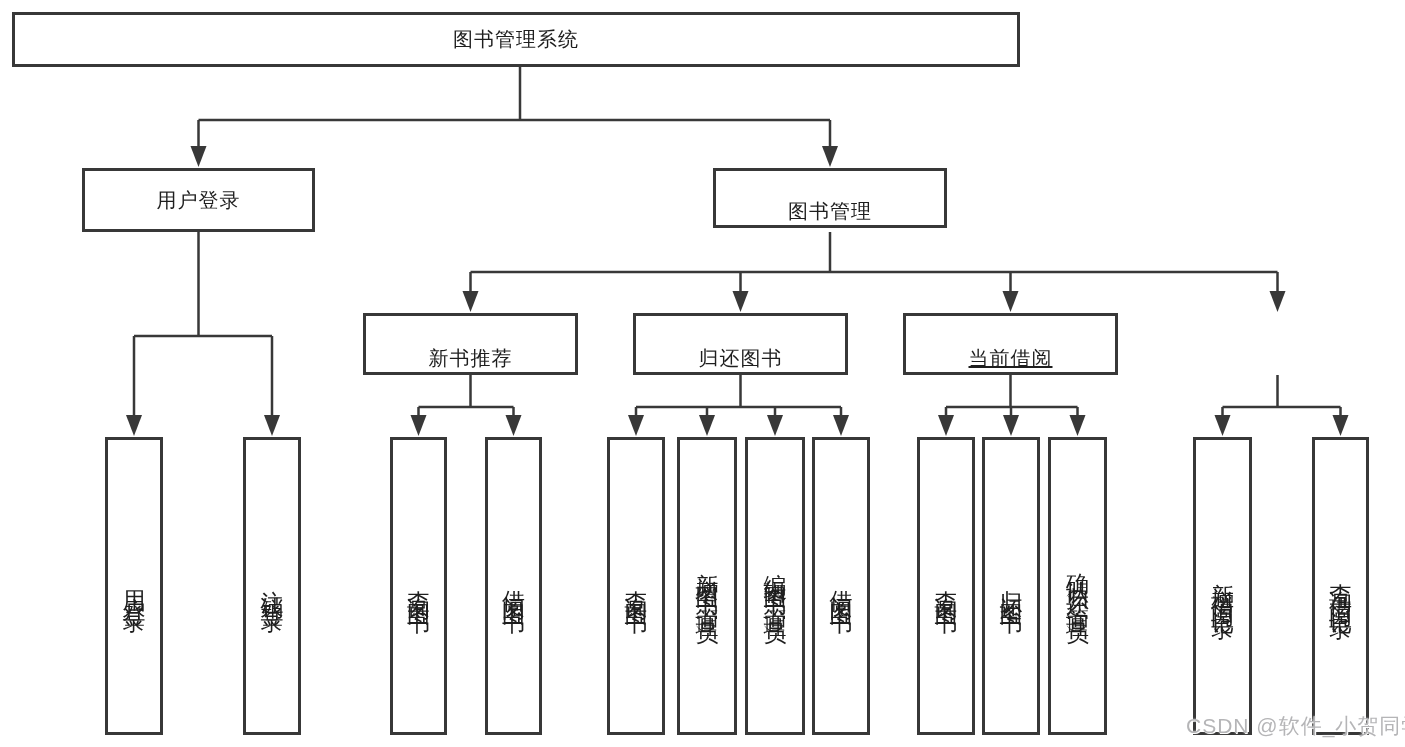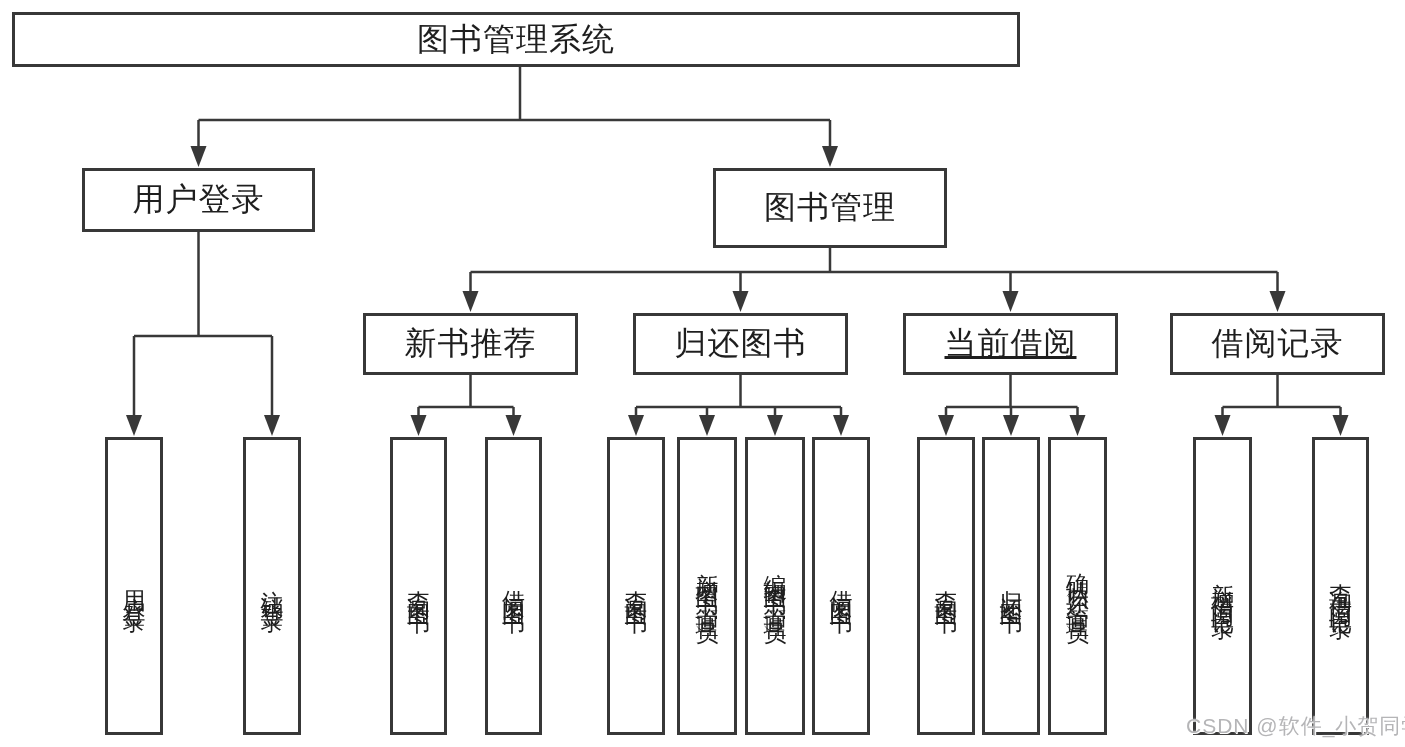--- a/index.html
+++ b/index.html
@@ -13,25 +13,25 @@
   #connector-svg{position:absolute;left:0;top:0;z-index:1;}
   .node{
     position:absolute;
     box-sizing:border-box;
     border:3px solid #383838;
     background:#ffffff;
     display:flex;align-items:center;justify-content:center;
     color:#1e1e1e;
     z-index:2;
   }
-  .node.h{font-size:32px;letter-spacing:1px;}
+  .node.h{font-size:20px;letter-spacing:1px;}
   .node.root{left:12px;top:12px;width:1008px;height:55px;}
   .node.l2a{left:82px;top:168px;width:233px;height:64px;}
-  .node.l2b{left:713px;top:168px;width:234px;height:80px;}
-  .node.l3{top:313px;width:215px;height:62px;}
+  .node.l2b{left:713px;top:168px;width:234px;height:60px;align-items:flex-end;}
+  .node.l3{top:313px;width:215px;height:62px;align-items:flex-end;}
   .node.l3a{left:363px;}
   .node.l3b{left:633px;}
   .node.l3c{left:903px;text-decoration:underline;}
   .node.l3d{left:1170px;}
   .node.leaf{top:437px;height:298px;font-size:23px;}
   .vtext{
     writing-mode:vertical-rl;
     text-orientation:mixed;
     letter-spacing:7px;
     line-height:1;
@@ -110,23 +110,20 @@
 
   <div class="node h l3 l3a">
     <span>新书推荐</span>
   </div>
   <div class="node h l3 l3b">
     <span>归还图书</span>
   </div>
   <div class="node h l3 l3c">
     <span>当前借阅</span>
   </div>
-  <div class="node h l3 l3d">
-    <span>借阅记录</span>
-  </div>
 
   <div class="node leaf lfA1">
     <span class="vtext">用户登录</span>
   </div>
   <div class="node leaf lfA2">
     <span class="vtext">注销登录</span>
   </div>
   <div class="node leaf lfB1">
     <span class="vtext">查询图书</span>
   </div>

